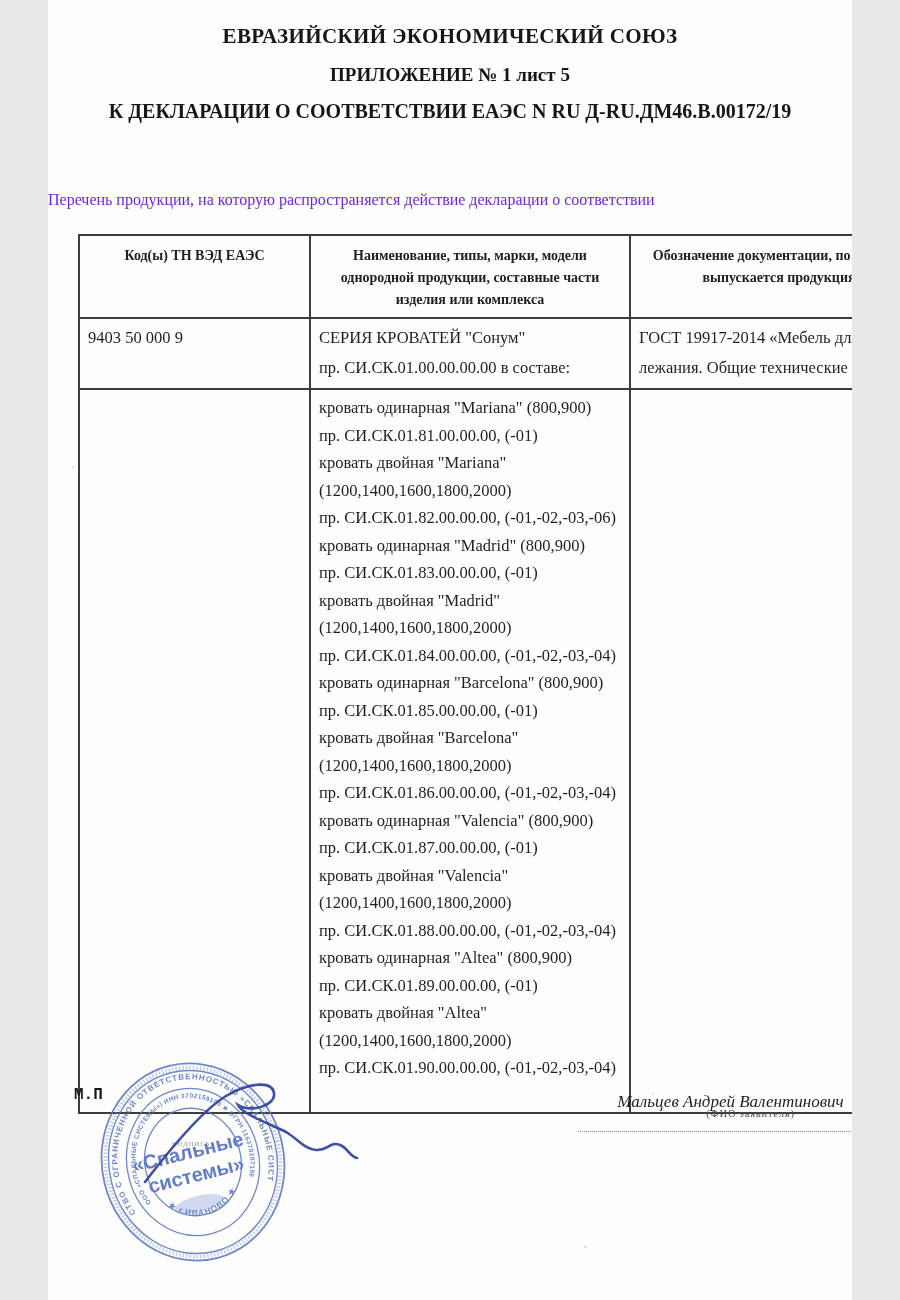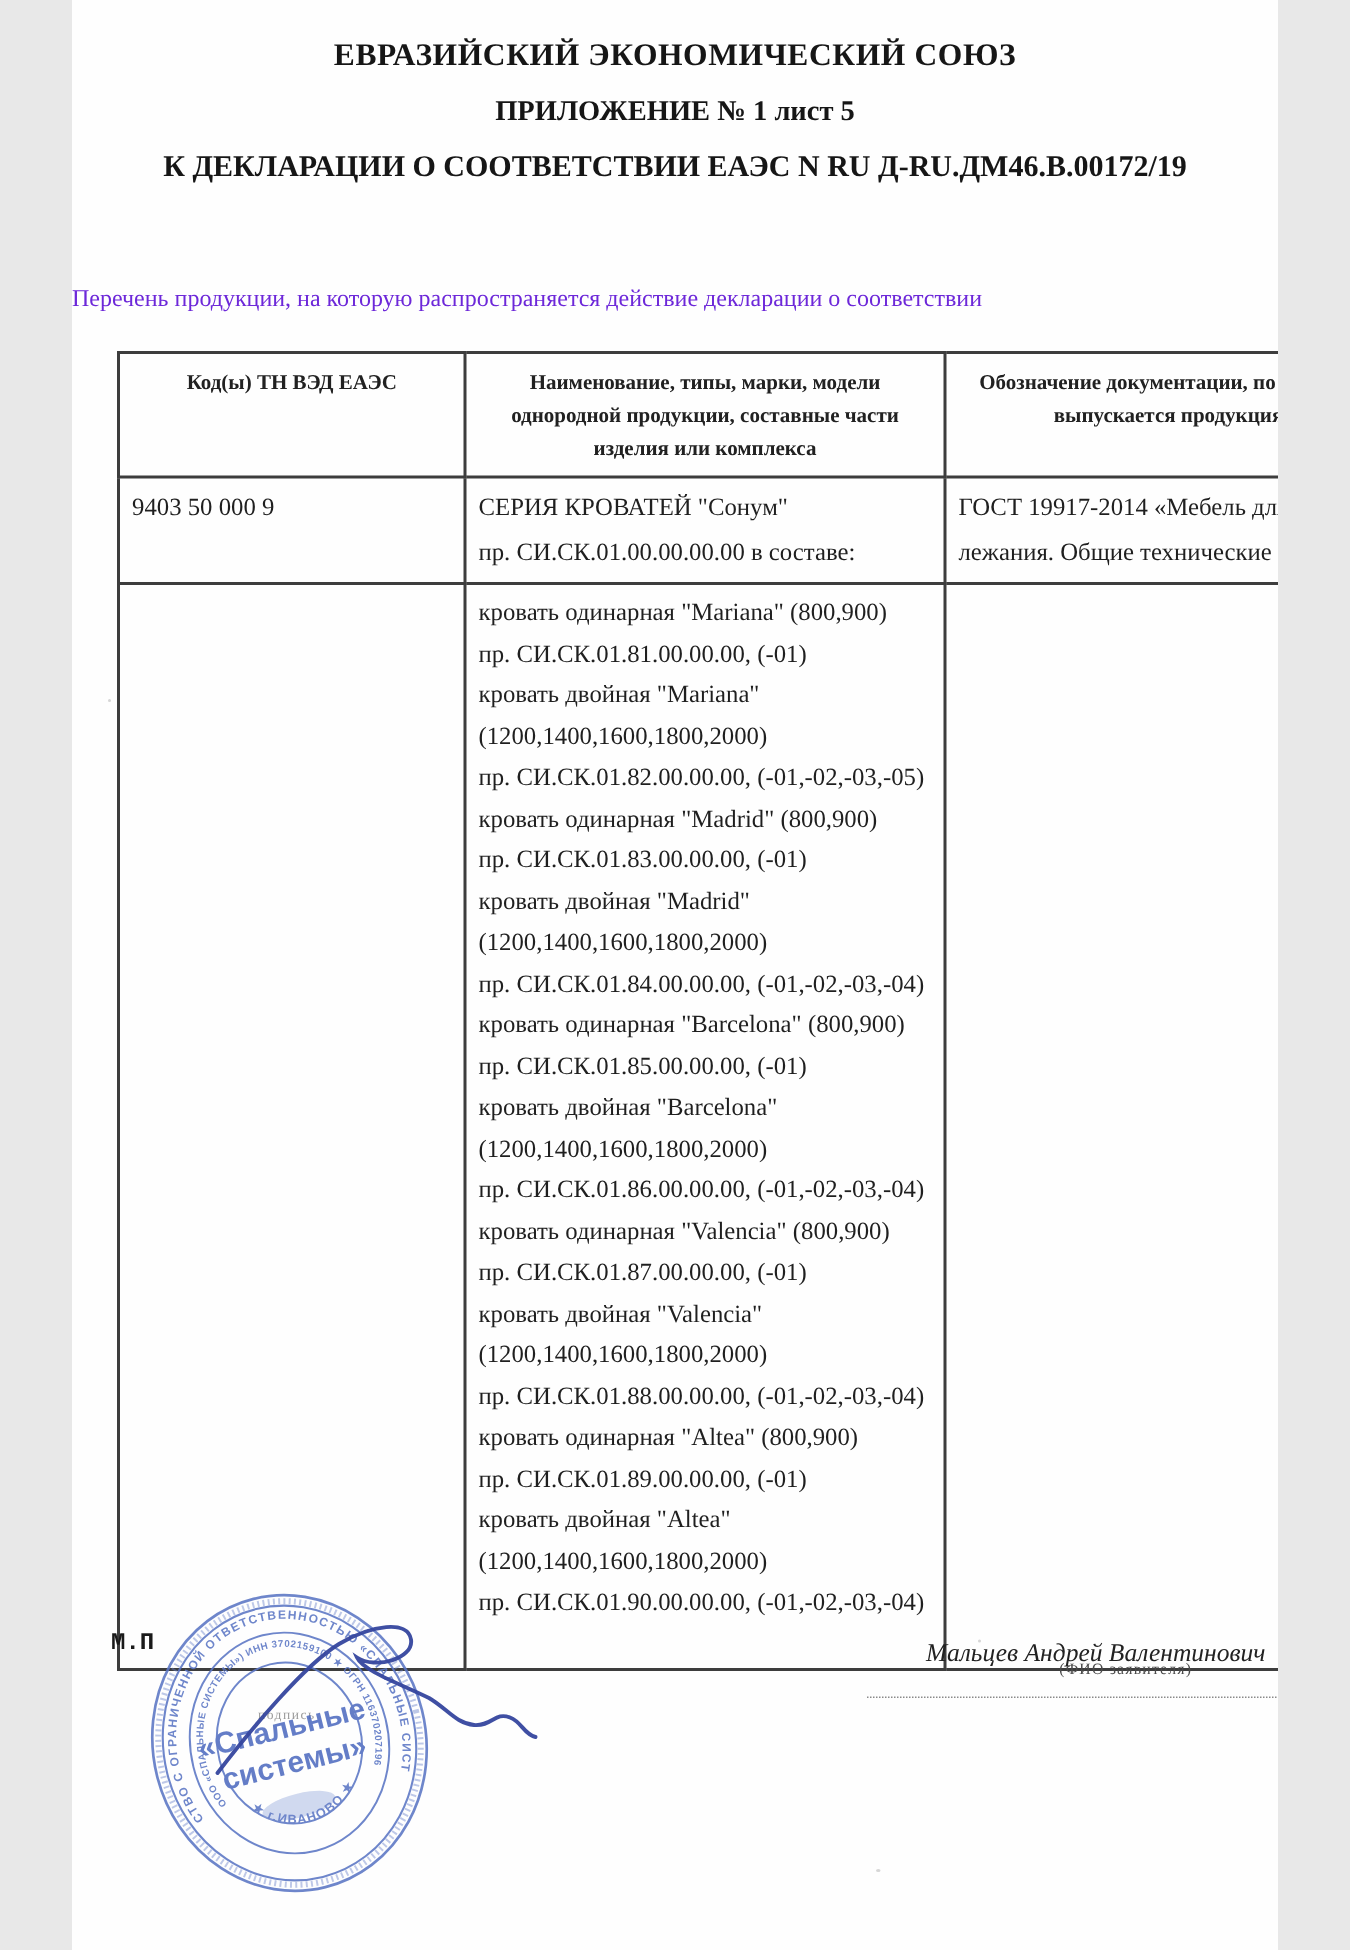--- a/index.html
+++ b/index.html
@@ -82,21 +82,21 @@
             <div class="cell-line">лежания. Общие технические условия»</div>
           </td>
     </tr>
     <tr class="r2">
       <td></td>
       <td>
             <div class="cell-line">кровать одинарная "Mariana" (800,900)</div>
             <div class="cell-line">пр. СИ.СК.01.81.00.00.00, (-01)</div>
             <div class="cell-line">кровать двойная "Mariana"</div>
             <div class="cell-line">(1200,1400,1600,1800,2000)</div>
-            <div class="cell-line">пр. СИ.СК.01.82.00.00.00, (-01,-02,-03,-05)</div>
+            <div class="cell-line">пр. СИ.СК.01.82.00.00.00, (-01,-02,-03,-06)</div>
             <div class="cell-line">кровать одинарная "Madrid" (800,900)</div>
             <div class="cell-line">пр. СИ.СК.01.83.00.00.00, (-01)</div>
             <div class="cell-line">кровать двойная "Madrid"</div>
             <div class="cell-line">(1200,1400,1600,1800,2000)</div>
             <div class="cell-line">пр. СИ.СК.01.84.00.00.00, (-01,-02,-03,-04)</div>
             <div class="cell-line">кровать одинарная "Barcelona" (800,900)</div>
             <div class="cell-line">пр. СИ.СК.01.85.00.00.00, (-01)</div>
             <div class="cell-line">кровать двойная "Barcelona"</div>
             <div class="cell-line">(1200,1400,1600,1800,2000)</div>
             <div class="cell-line">пр. СИ.СК.01.86.00.00.00, (-01,-02,-03,-04)</div>

